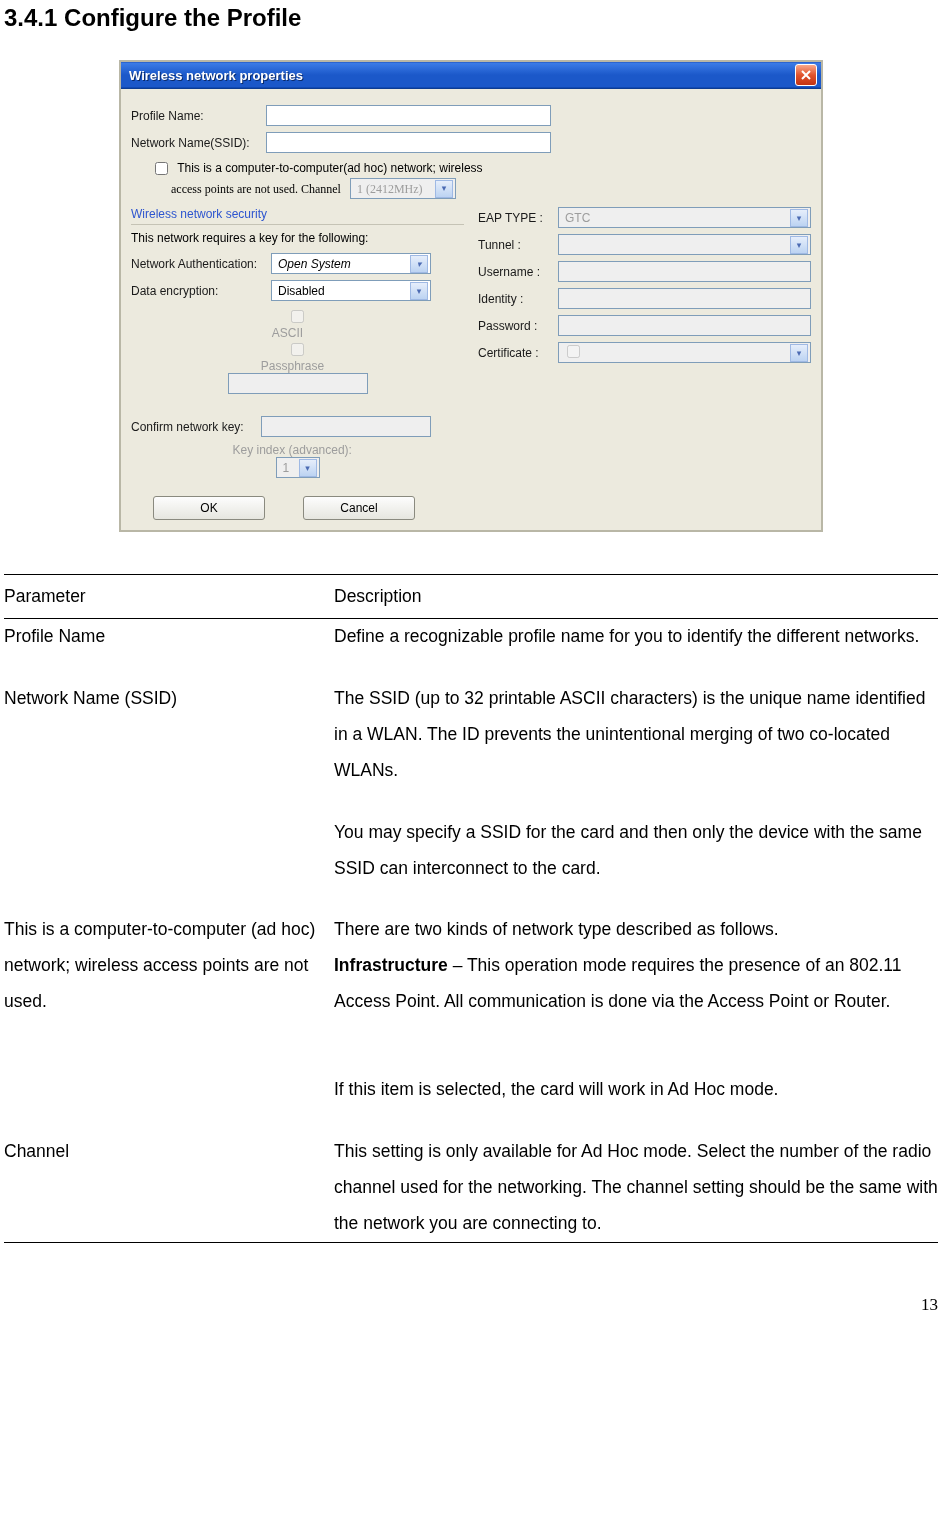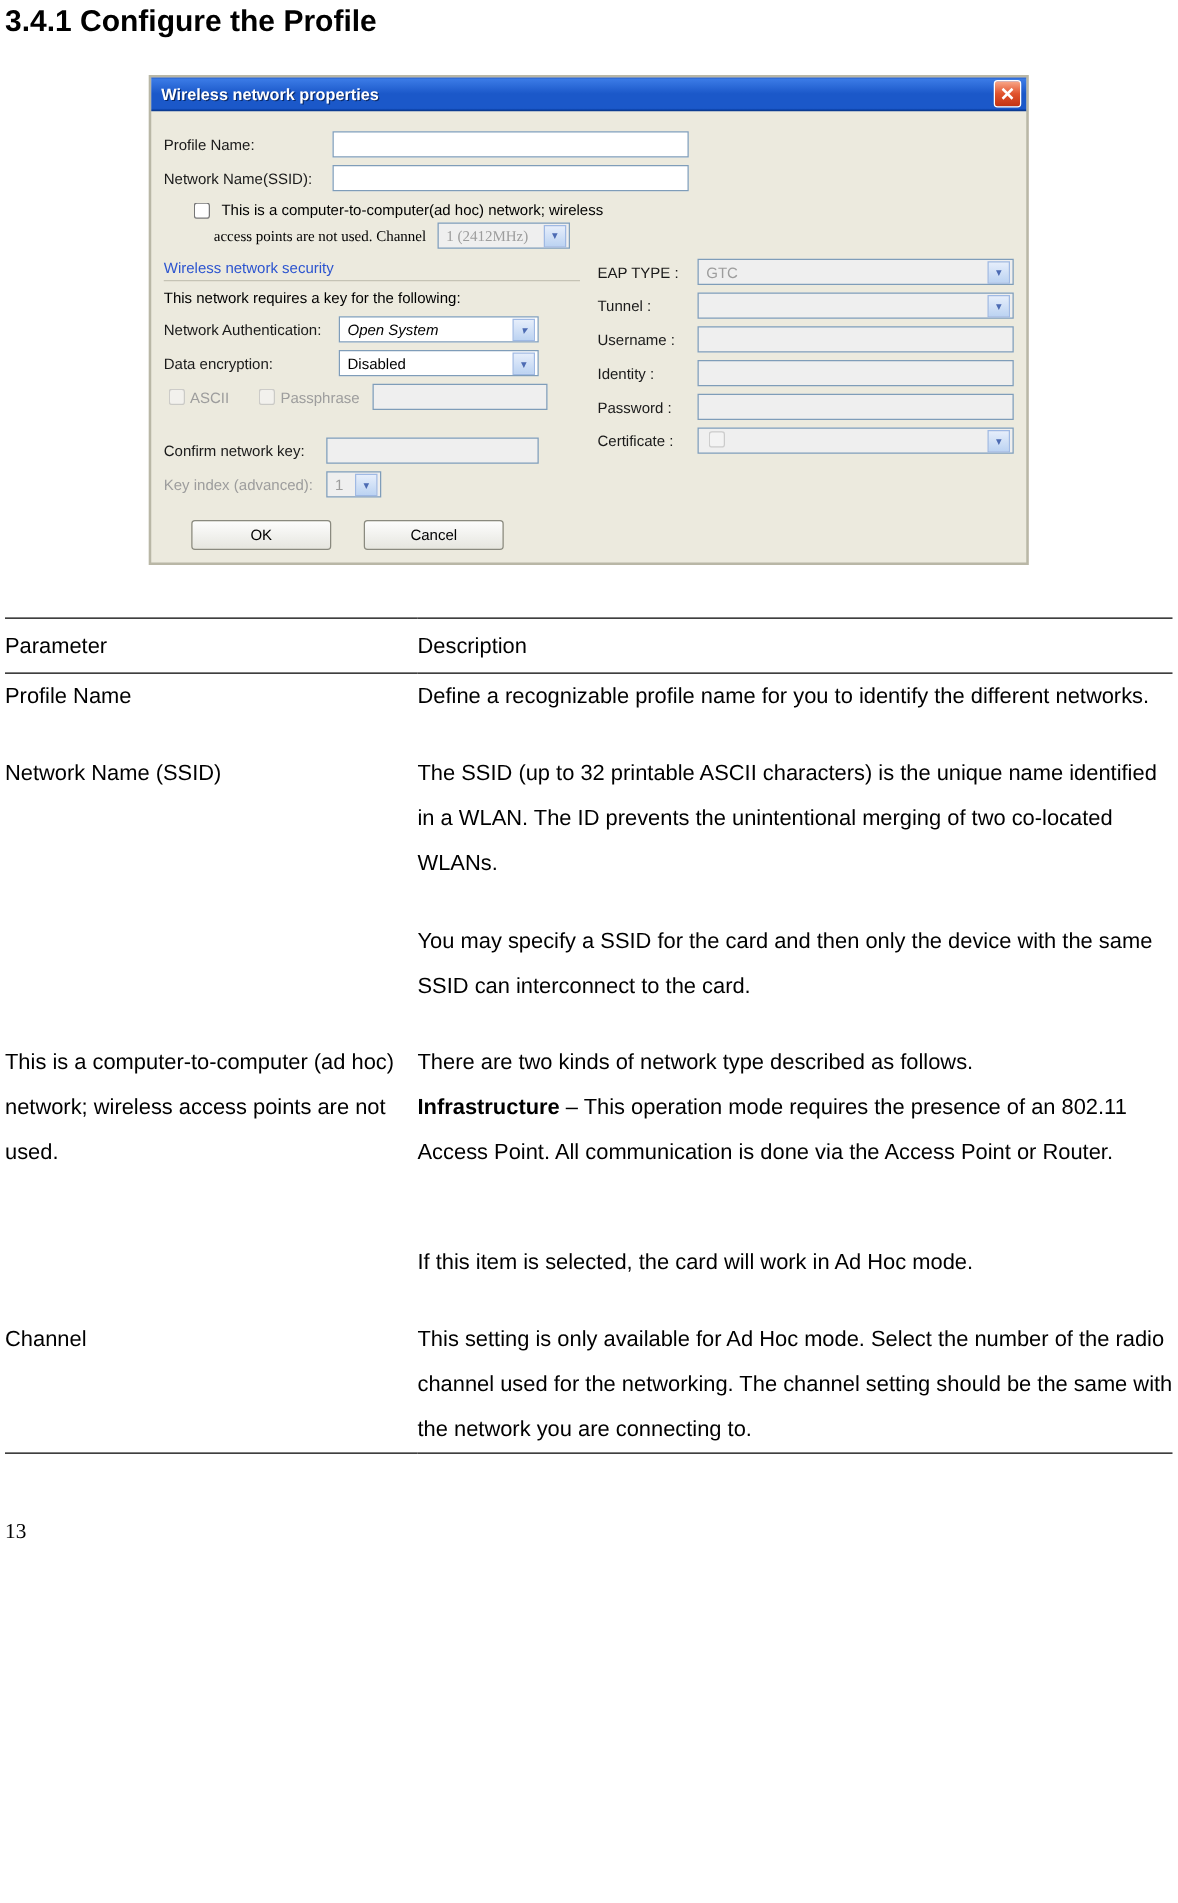--- a/index.html
+++ b/index.html
@@ -106,24 +106,24 @@
   }
   .select.dis { background: #efefef; color: #9d9d9d; }
   .select .arrow {
     width: 16px; height: 16px;
     background: linear-gradient(to bottom, #e6eefb, #bcd3f2);
     border: 1px solid #9fb9e4;
     display: flex; align-items: center; justify-content: center;
     color: #4c6bb3;
     font-size: 9px;
   }
-  .checkbox-dis { color: #9d9d9d; }
+  .checkbox-dis { color: #9d9d9d; flex-direction: column; }
   .checkbox-dis input { vertical-align: middle; margin-right: 4px; }
   .buttons {
-    display: flex; gap: 26px;
+    display: flex; gap: 38px;
     margin-top: 18px; margin-left: 22px;
   }
   .btn {
     width: 110px; height: 22px;
     background: linear-gradient(to bottom, #fdfdfd, #e6e6df);
     border: 1px solid #8a8a7f;
     border-radius: 3px;
     display: flex; align-items: center; justify-content: center;
   }
   .doc-table {
@@ -137,21 +137,21 @@
     padding: 0;
     line-height: 2.05;
   }
   .doc-table .param-col { width: 330px; }
   .hr-top { border-top: 1.5px solid #000; }
   .hr-mid { border-top: 1px solid #000; }
   .hr-bot { border-top: 1px solid #000; }
   .header-row td { padding: 4px 0 3px 0; }
   .spacer { height: 26px; }
   .pagenum {
-    text-align: left;
+    text-align: right;
     font-size: 17px;
     margin-top: 52px;
     font-family: "Times New Roman", serif;
   }
 </style>
 </head>
 <body>
 
 <div class="page">
   <div class="section-title">3.4.1    Configure the Profile</div>

